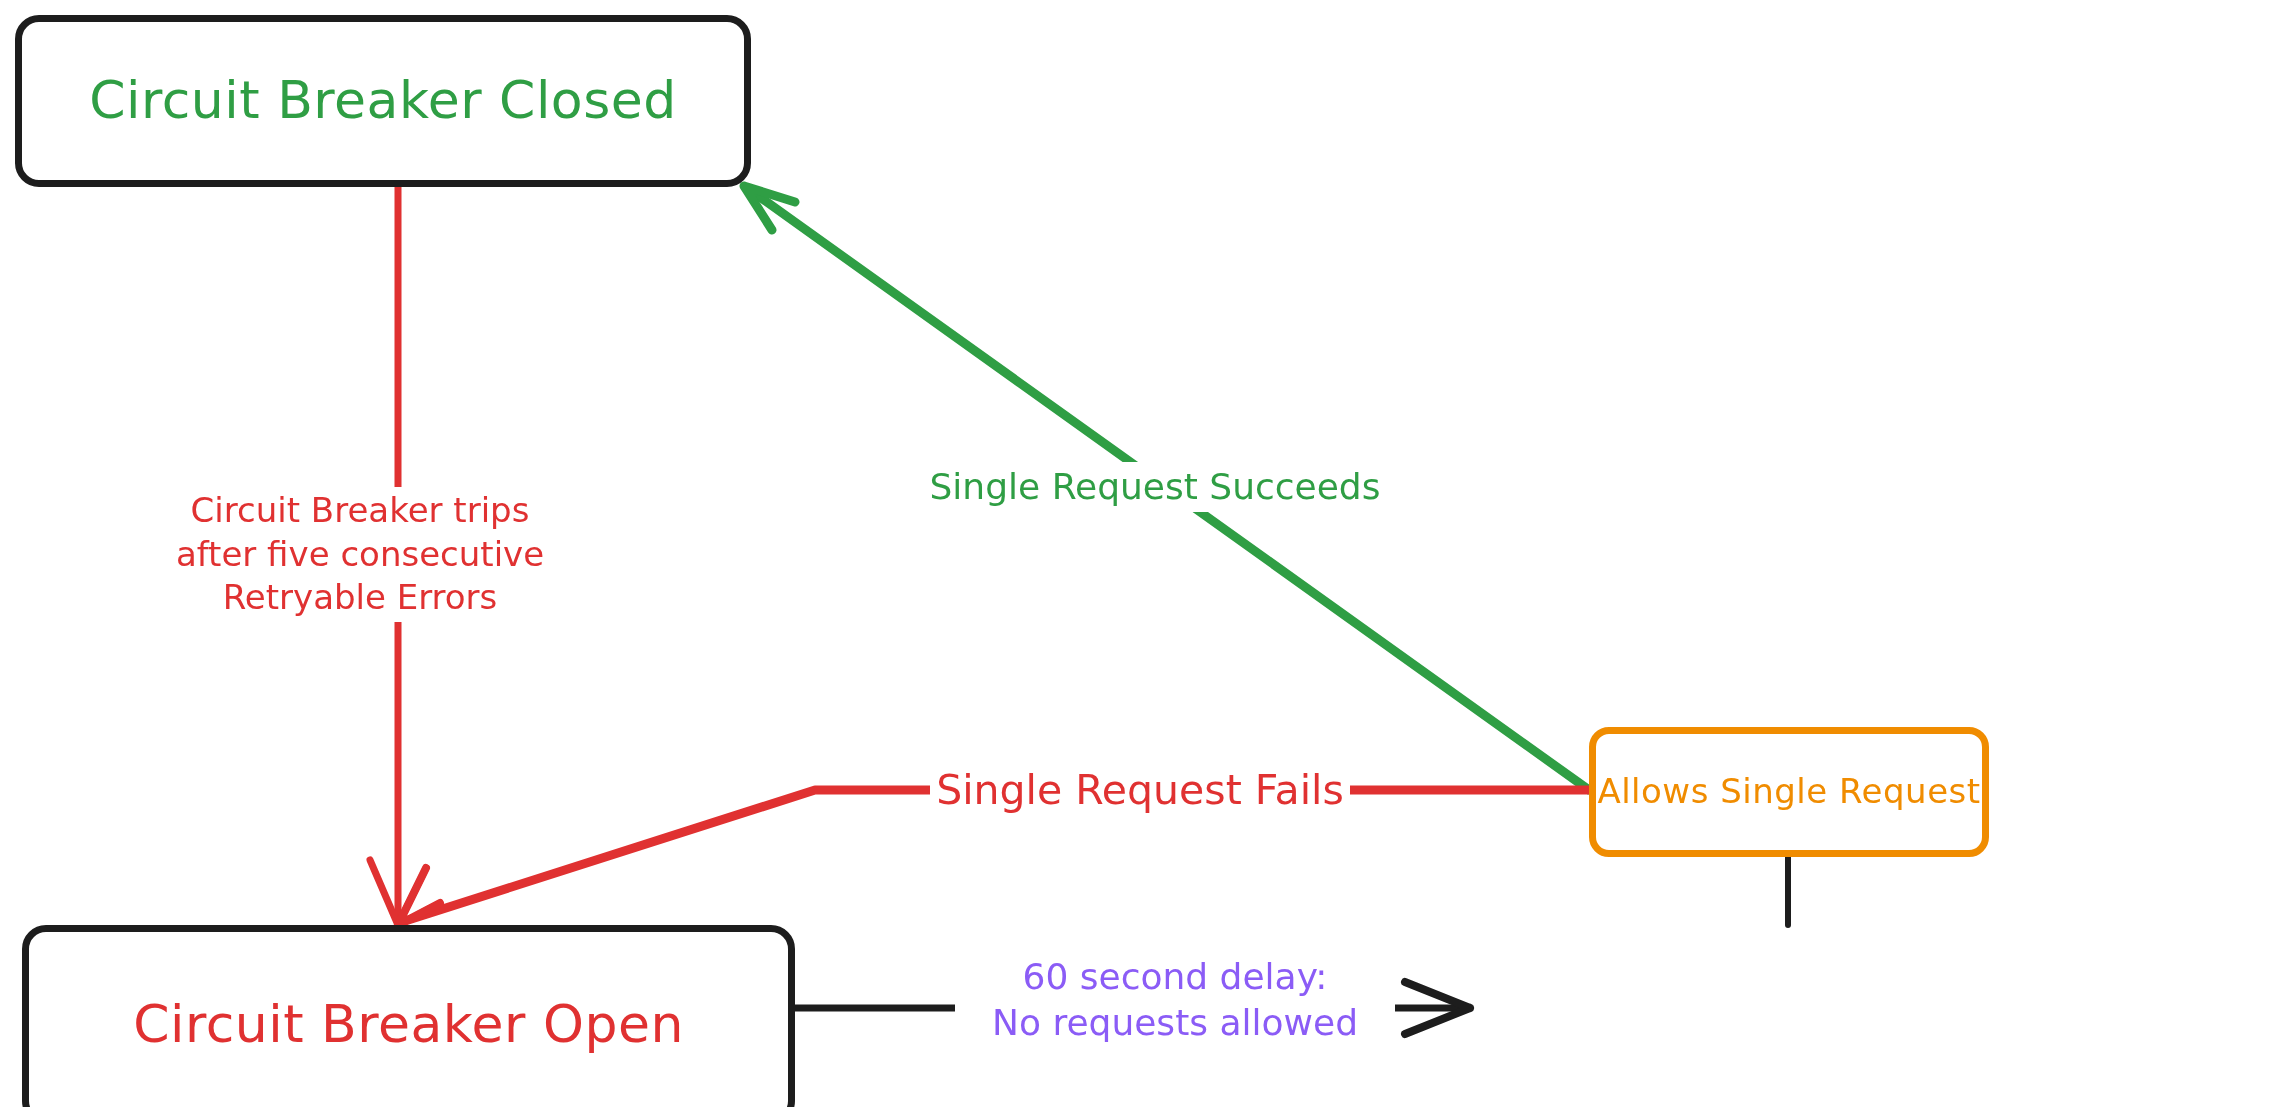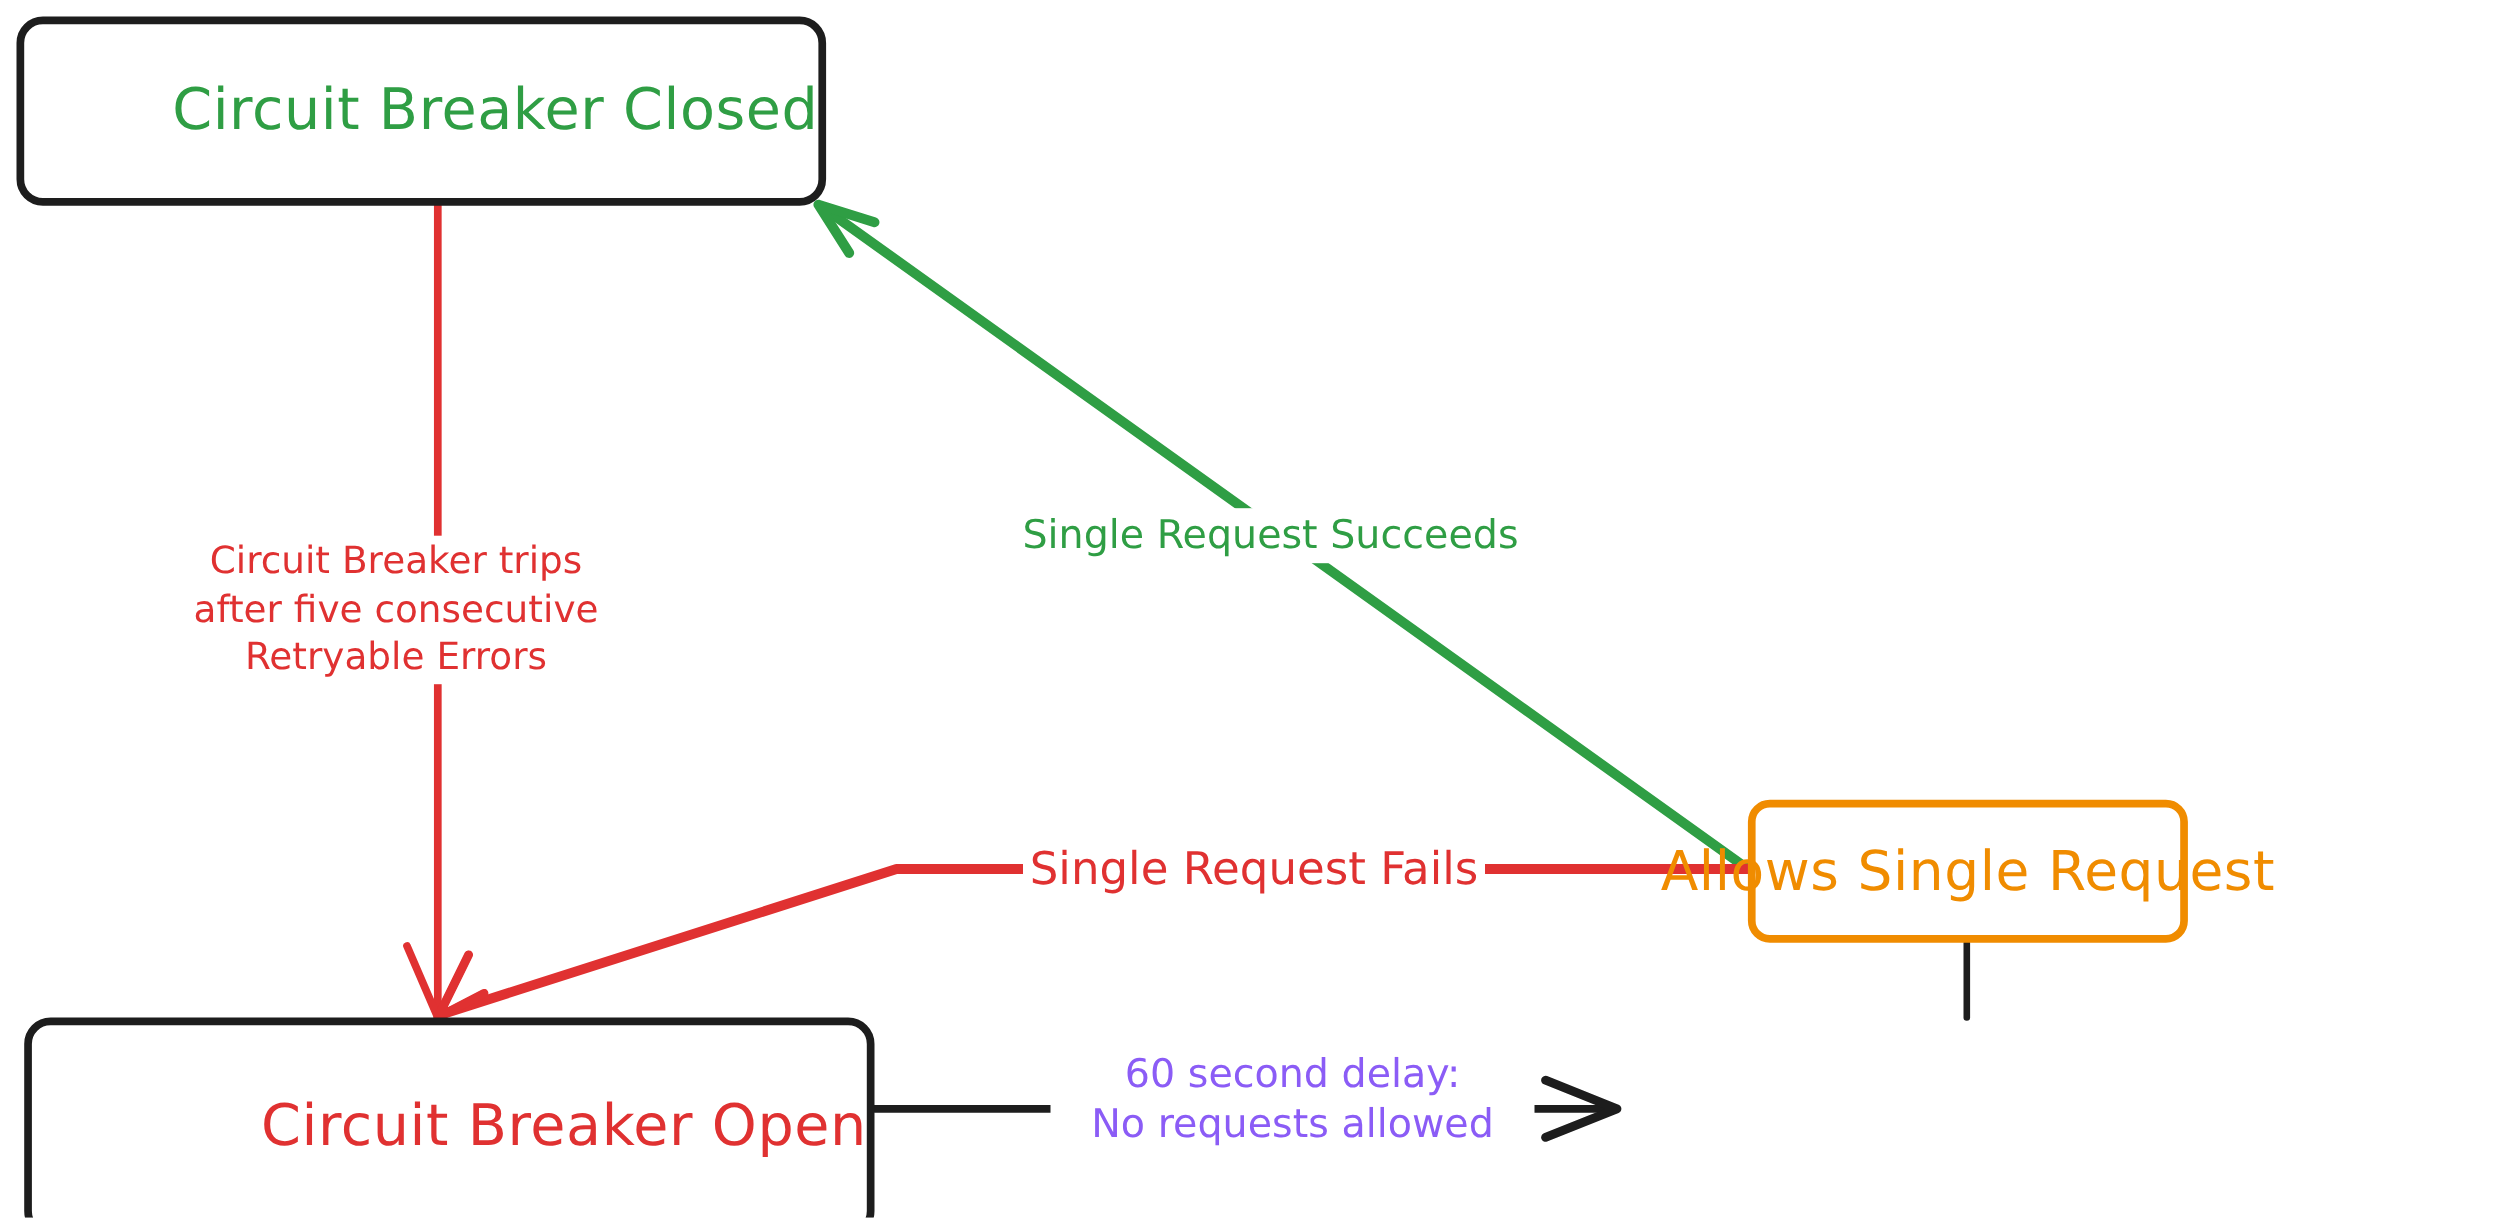--- a/index.html
+++ b/index.html
@@ -31,21 +31,20 @@
     background: #ffffff;
     border-radius: 24px;
     display: flex;
     align-items: center;
     justify-content: center;
     text-align: center;
     z-index: 5;
   }
   .node-black {
     border: 7px solid #1d1d1d;
-    justify-content: flex-end;
   }
   .node-orange {
     border: 7px solid #f08c00;
   }
   .node-label {
     font-family: "DejaVu Sans", sans-serif;
     font-weight: 400;
     letter-spacing: 0.5px;
     line-height: 1.1;
     white-space: nowrap;
@@ -70,21 +69,21 @@
     left: 1472px; top: 925px;
     width: 781px; height: 165px;
   }
   #node-half-open .node-label { font-size: 52px; }
 
   #node-allows {
     left: 1589px; top: 727px;
     width: 400px; height: 130px;
     border-radius: 20px;
   }
-  #node-allows .node-label { font-size: 50px; }
+  #node-allows .node-label { font-size: 34px; }
 
   .edge-label {
     position: absolute;
     z-index: 8;
     background: #ffffff;
     font-family: "DejaVu Sans", sans-serif;
     line-height: 1.28;
     text-align: center;
     white-space: pre-line;
     padding: 2px 6px;

